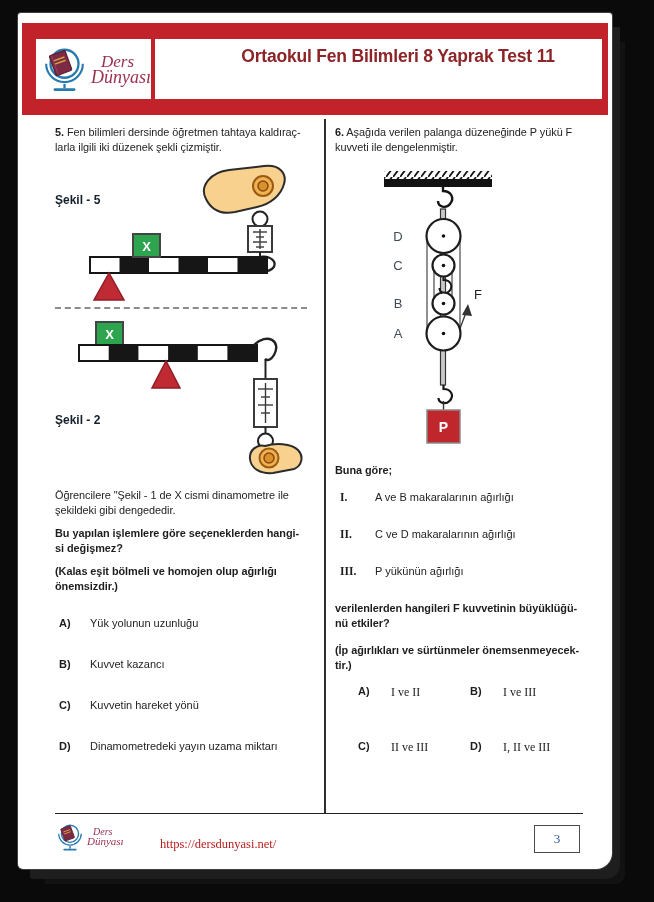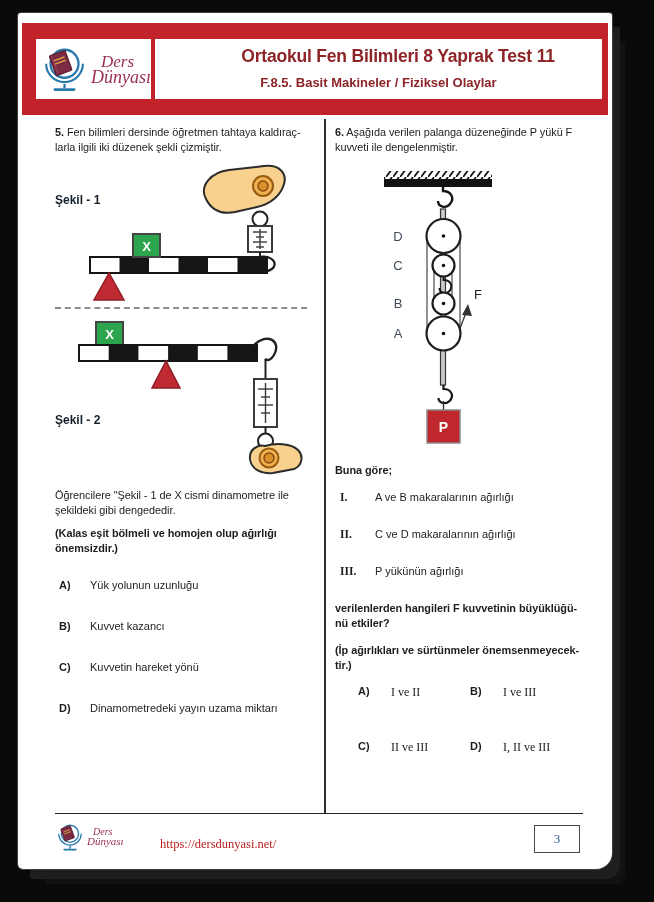--- a/index.html
+++ b/index.html
@@ -79,21 +79,20 @@
           <line x1="16.5" y1="9.5" x2="16.5" y2="32.5" stroke="#93405c" stroke-width="1.4"></line>
         </g>
       </svg>
       <div class="brand-text">
         <span class="bt1">Ders</span>
         <span class="bt2">Dünyası</span>
       </div>
     </div>
     <div class="title-box">
       <div class="title">Ortaokul Fen Bilimleri 8 Yaprak Test 11</div>
-      <div class="subtitle">F.8.5. Basit Makineler / Fiziksel Olaylar</div>
     </div>
   </header>
 
   <div class="divider"></div>
 
   <div class="content">
 
     <section class="col left">
       <p class="qpara"><span class="qnum">5.</span> <span class="preline">Fen bilimleri dersinde öğretmen tahtaya kaldıraç-
 larla ilgili iki düzenek şekli çizmiştir.</span></p>
@@ -122,21 +121,21 @@
             <rect x="41.5" y="94" width="29.5" height="16" fill="#161616"></rect>
             <rect x="100.5" y="94" width="29.5" height="16" fill="#161616"></rect>
             <rect x="159.5" y="94" width="29.5" height="16" fill="#161616"></rect>
           </g>
           <g>
             <rect x="55" y="71" width="27" height="23" fill="#2da44e" stroke="#454545" stroke-width="2"></rect>
             <text x="68.5" y="88" font-size="13" font-weight="bold" fill="#ffffff" text-anchor="middle">X</text>
           </g>
           <path d="M31,110 L16,137 L46,137 Z" fill="#bf2a33" stroke="#8f1e26" stroke-width="1.5"></path>
         </svg>
-        <div class="figlabel fl1">Şekil - 1</div>
+        <div class="figlabel fl1">Şekil - 5</div>
 
         <div class="dashline"></div>
 
         <svg class="fig2" width="238" height="162" viewBox="0 0 238 162">
           <g>
             <rect x="27" y="9" width="27" height="23" fill="#2da44e" stroke="#454545" stroke-width="2"></rect>
             <text x="40.5" y="26" font-size="13" font-weight="bold" fill="#ffffff" text-anchor="middle">X</text>
           </g>
           <g>
             <rect x="10" y="32" width="178" height="16" fill="#ffffff" stroke="#161616" stroke-width="2"></rect>
@@ -161,20 +160,22 @@
             <path d="M196,133 C188,131 180,137 181,146 C182,156 192,161 204,160 L225,156 C233,153 235,143 229,137 C222,130 206,130 196,133 Z" fill="#f7d18d" stroke="#2b2b2b" stroke-width="2" stroke-linejoin="round"></path>
             <circle cx="200" cy="145" r="9.5" fill="#f0b150" stroke="#9a5a12" stroke-width="2"></circle>
             <circle cx="200" cy="145" r="5" fill="#d8912c" stroke="#8a4a10" stroke-width="1.5"></circle>
           </g>
         </svg>
         <div class="figlabel fl2">Şekil - 2</div>
       </div>
 
       <p class="qpara preline">Öğrencilere "Şekil - 1 de X cismi dinamometre ile
 şekildeki gibi dengededir.</p>
+      <p class="qpara preline b">Bu yapılan işlemlere göre seçeneklerden hangi-
+si değişmez?</p>
       <p class="qpara preline b" style="margin-bottom:22px;">(Kalas eşit bölmeli ve homojen olup ağırlığı
 önemsizdir.)</p>
 
       <div class="opts5">
         <div class="opt5">
           <span class="letter">A)</span>
           <span class="otext">Yük yolunun uzunluğu</span>
         </div>
         <div class="opt5">
           <span class="letter">B)</span>

